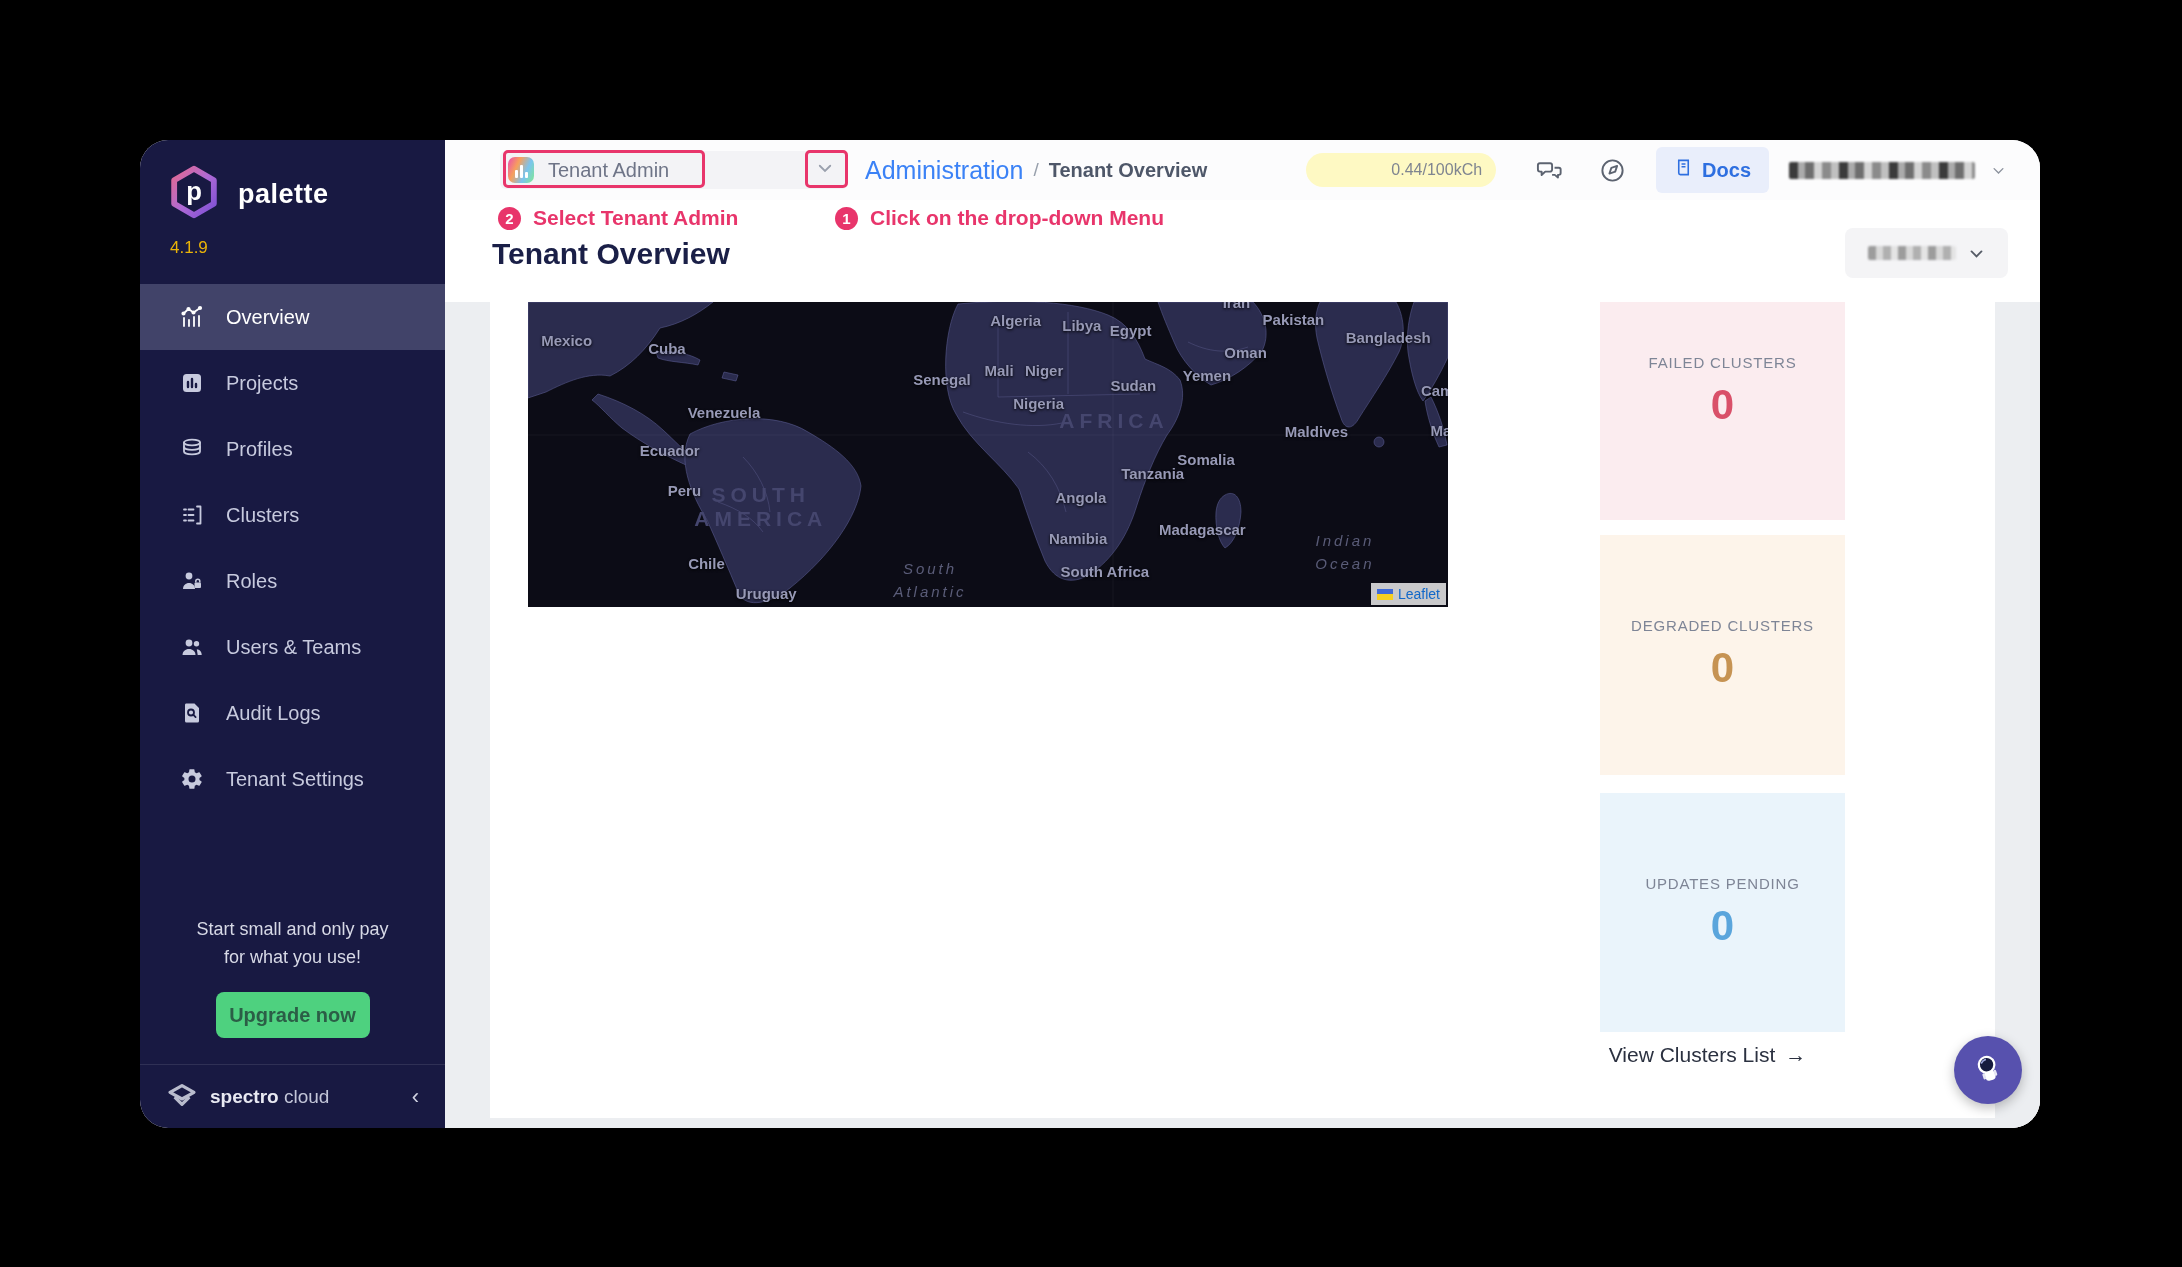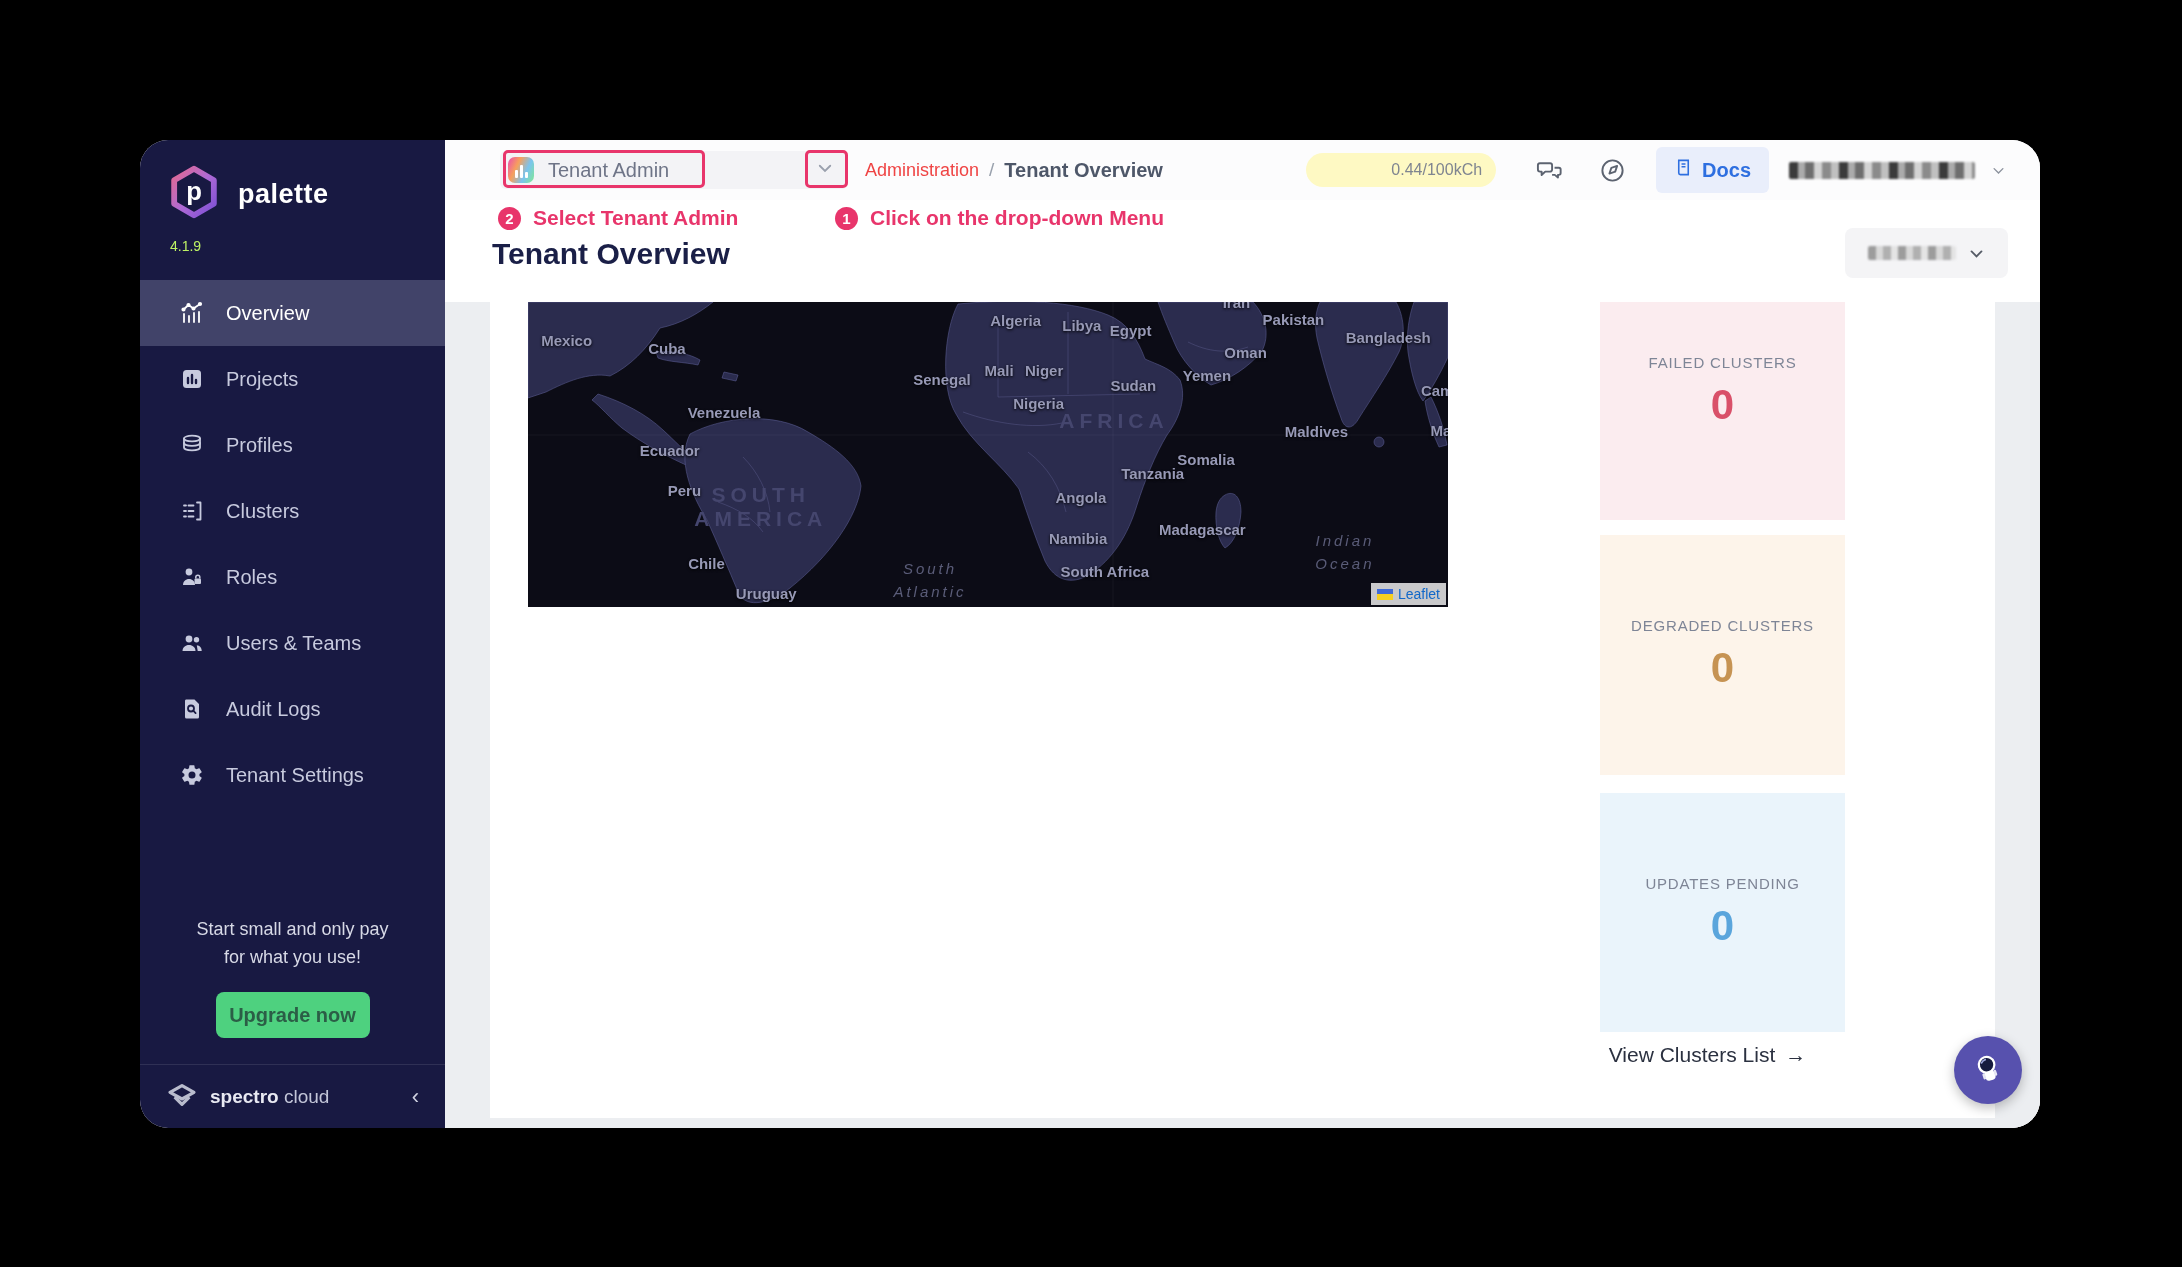--- a/index.html
+++ b/index.html
@@ -7,21 +7,21 @@
     font-family:"Liberation Sans", sans-serif; }
 
   
   .window { position:absolute; left:140px; top:140px; width:1900px; height:988px;
     border-radius:28px; overflow:hidden; background:#fff; display:flex; }
 
   
   .sidebar { width:305px; flex:0 0 305px; background:#181942; display:flex; flex-direction:column; color:#c7cade; }
   .brand { display:flex; align-items:center; gap:16px; padding:24px 0 0 26px; }
   .brand-name { font-size:27px; font-weight:700; color:#fff; letter-spacing:.5px; }
-  .version { margin:14px 0 0 30px; font-size:14px; color:#bef264; }
+  .version { margin:14px 0 0 30px; font-size:17px; color:#eab308; }
   .nav { margin-top:26px; }
   .nav-item { height:66px; display:flex; align-items:center; gap:22px; padding-left:40px;
     font-size:20px; color:#c7cade; cursor:pointer; }
   .nav-item svg { width:24px; height:24px; flex:0 0 24px; }
   .nav-item.active { background:#414369; color:#fff; }
   .promo { margin-top:auto; padding:0 26px; text-align:center; }
   .promo-line { font-size:18px; line-height:1.55; color:#d7d9e6; }
   .upgrade-btn { display:block; margin:20px auto 26px; width:154px; height:46px; border:none;
     border-radius:8px; background:#4ed17f; color:#2b5e46; font-size:20px; font-weight:700;
     font-family:inherit; cursor:pointer; }
@@ -41,21 +41,21 @@
   .scope-icon { width:26px; height:26px; border-radius:7px;
     background:linear-gradient(115deg,#ee5f9d 8%,#f7a05c 34%,#7ac4ef 66%,#7fe0a7 92%);
     display:flex; align-items:flex-end; justify-content:center; gap:2px; padding-bottom:5px; }
   .scope-icon i { display:block; width:3px; background:#fff; border-radius:1px; }
   .scope-label { margin-left:14px; font-size:20px; color:#6e7487; }
   .scope-chevron { margin-left:auto; }
   .hl-box { position:absolute; border:3px solid #e8356b; border-radius:5px; z-index:7; pointer-events:none; }
   .hl-box.b1 { left:58px; top:10px; width:202px; height:38px; }
   .hl-box.b2 { left:360px; top:10px; width:43px; height:38px; }
   .breadcrumb { display:flex; align-items:center; margin-left:17px; white-space:nowrap; }
-  .bc-link { color:#ef4444; font-size:18px; text-decoration:none; cursor:pointer; }
+  .bc-link { color:#3b82f6; font-size:25px; text-decoration:none; cursor:pointer; }
   .bc-sep { color:#98a0ac; font-size:19px; margin:0 10px; }
   .bc-current { color:#4e5769; font-size:20px; font-weight:700; }
   .top-right { margin-left:auto; display:flex; align-items:center; }
   .usage-pill { width:190px; height:34px; border-radius:17px; background:#fef9c3; color:#7f8590;
     font-size:16px; display:flex; align-items:center; justify-content:flex-end; padding-right:14px; }
   .icon-btn { margin-left:40px; cursor:pointer; display:flex; }
   .docs-btn { margin-left:30px; display:flex; align-items:center; gap:9px; background:#e9eefb;
     border:none; border-radius:6px; padding:11px 18px; color:#2e6fe0; font-size:20px;
     font-weight:700; font-family:inherit; cursor:pointer; }
   .user-blur { margin-left:20px; width:186px; height:17px; border-radius:2px;

